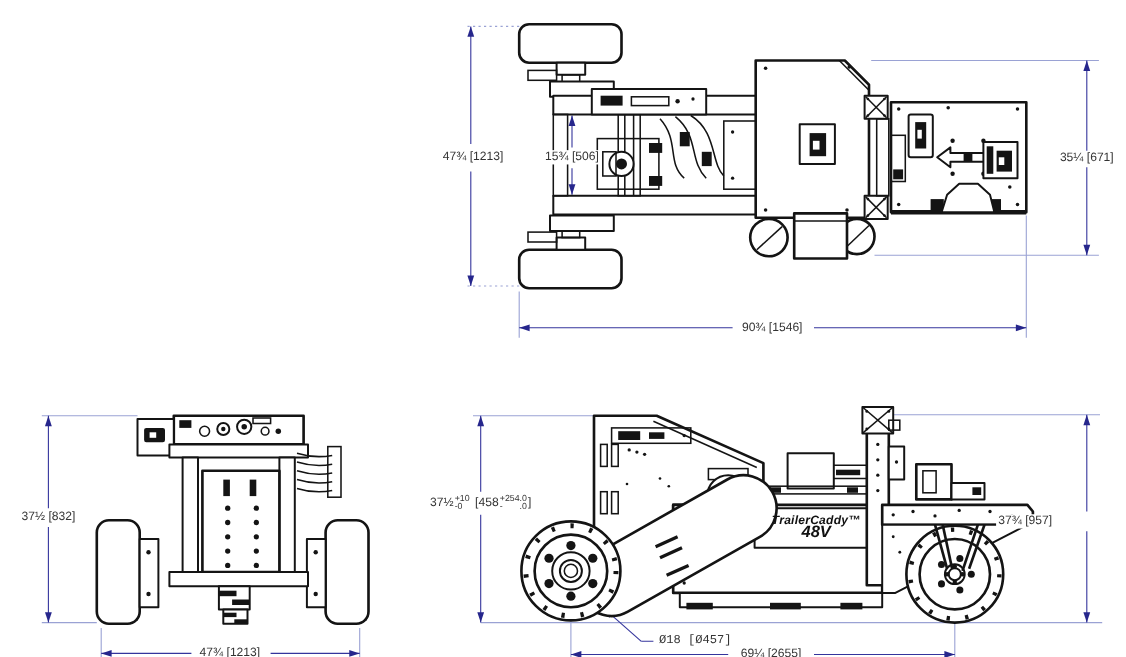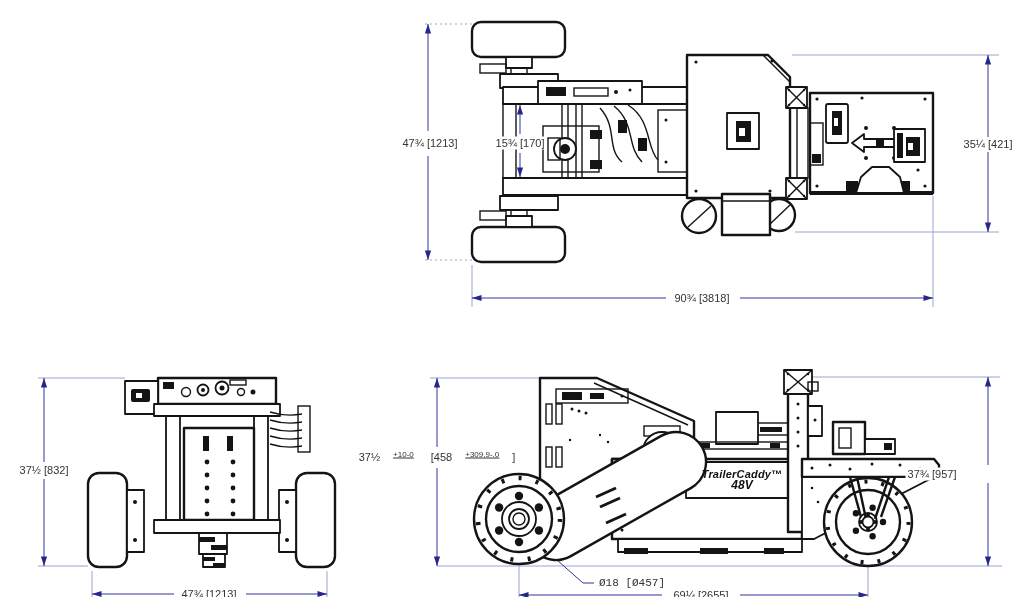--- a/index.html
+++ b/index.html
@@ -13,28 +13,28 @@
   .dark{fill:#141414;stroke:none;}
   .tread{stroke:#141414;fill:none;}
   
   .dim{stroke:#34349c;stroke-width:1;fill:none;}
   .ext{stroke:#9aa2d4;stroke-width:1;fill:none;}
   .ext-dot{stroke-dasharray:2,3;}
   
   .dim-label{position:absolute;font-size:11px;line-height:13px;color:#333;background:#fff;
              padding:0 2px;white-space:nowrap;transform:translate(-50%,-50%);z-index:2;}
   .dia-label{transform:translate(0,-50%);font-family:Liberation Mono, monospace;}
-  .tol{display:flex;gap:13px;}
-  .stk{display:inline-flex;flex-direction:row;font-size:8px;line-height:8px;text-align:left;text-decoration:underline;}
+  .tol{display:flex;align-items:center;gap:1px;}
+  .stk{display:inline-flex;flex-direction:column;font-size:8px;line-height:8px;text-align:left;}
   .stk .mrow{display:flex;justify-content:space-between;}
   .gapl{margin-left:4px;}
   .brand{position:absolute;transform:translate(-50%,-50%);text-align:center;z-index:2;
          font-style:italic;font-weight:bold;color:#111;}
   .brand .b1{display:block;font-size:11px;line-height:11px;letter-spacing:.2px;}
-  .brand .b2{display:block;font-size:12px;line-height:10px;}
+  .brand .b2{display:block;font-size:15px;line-height:10px;}
 </style>
 </head>
 <body>
 
 <div class="sheet">
 <svg width="1024" height="597" viewBox="0 0 1024 597">
   <defs>
     <marker id="arr" markerWidth="11" markerHeight="8" refX="10.5" refY="4" orient="auto-start-reverse" markerUnits="userSpaceOnUse">
       <path d="M10.5,4 L1,0.9 L1,7.1 Z" fill="#26268c"></path>
     </marker>
@@ -416,40 +416,40 @@
           <circle class="dark" cx="519" cy="486" r="4.2"></circle>
       <circle class="dark" cx="538.9" cy="497.5" r="4.2"></circle>
           <circle class="dark" cx="538.9" cy="520.5" r="4.2"></circle>
       <circle class="art2" cx="519" cy="509" r="10"></circle>
       <circle class="thin" cx="519" cy="509" r="6" fill="#fff"></circle>
     </g>
   </g>
 </svg>
 
 <div class="dim-label" style="left:430px;top:133px">47¾ [1213]</div>
-<div class="dim-label" style="left:520px;top:133px">15¾ [170]</div>
-<div class="dim-label" style="left:988px;top:134px">35¼ [421]</div>
-<div class="dim-label" style="left:702px;top:288px">90¾ [3818]</div>
+<div class="dim-label" style="left:520px;top:133px">15¾ [506]</div>
+<div class="dim-label" style="left:988px;top:134px">35¼ [671]</div>
+<div class="dim-label" style="left:702px;top:288px">90¾ [1546]</div>
 
 <div class="dim-label" style="left:44px;top:460px">37½ [832]</div>
 <div class="dim-label" style="left:209px;top:584px">47¾ [1213]</div>
 
 <div class="dim-label" style="left:932px;top:464px">37¾ [957]</div>
 <div class="dim-label" style="left:701px;top:585px">69¼ [2655]</div>
 <div class="dim-label dia-label" style="left:597px;top:573px">Ø18 [Ø457]</div>
 
 <div class="dim-label tol" style="left:437px;top:447px">
   <span>37½</span>
   <span class="stk">
     <span>+10</span>
     <span>-0</span>
   </span>
   <span class="gapl">[458</span>
   <span class="stk">
-    <span>+309.9</span>
+    <span>+254.0</span>
     <span class="mrow">
       <span>-</span>
       <span>.0</span>
     </span>
   </span>
   <span>]</span>
 </div>
 
 <div class="brand" style="left:742px;top:469px">
   <span class="b1">TrailerCaddy™</span>

